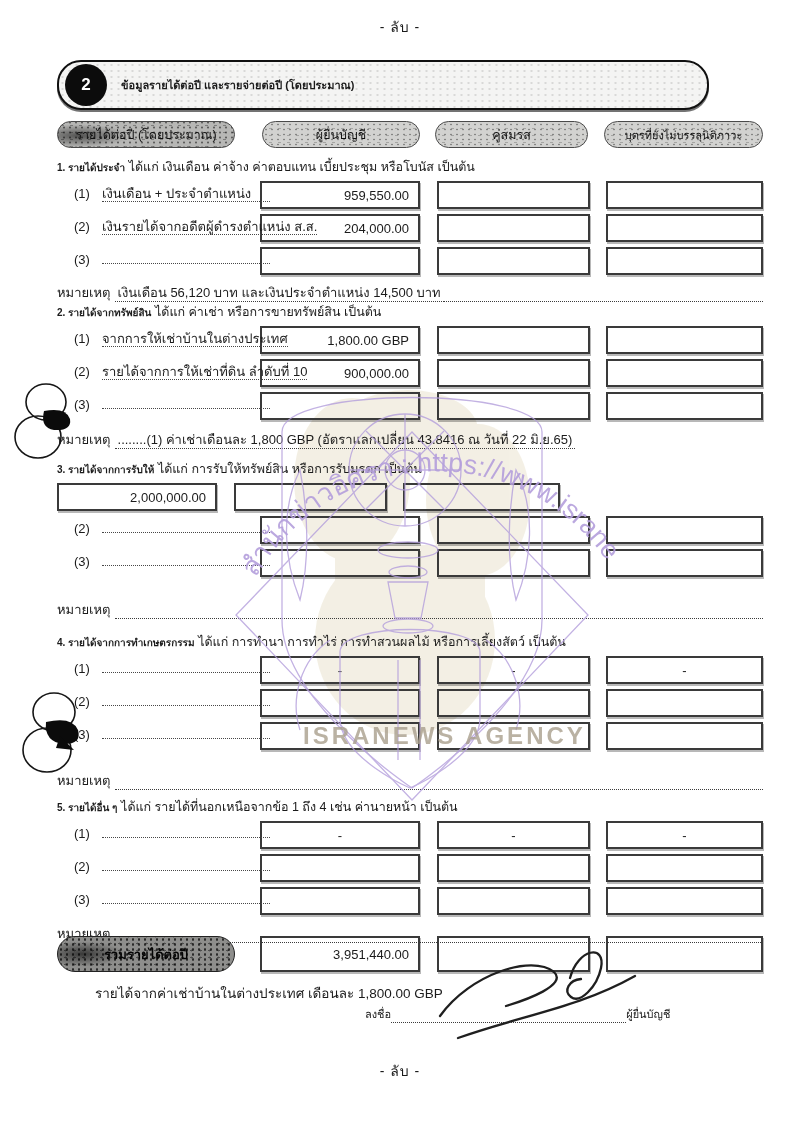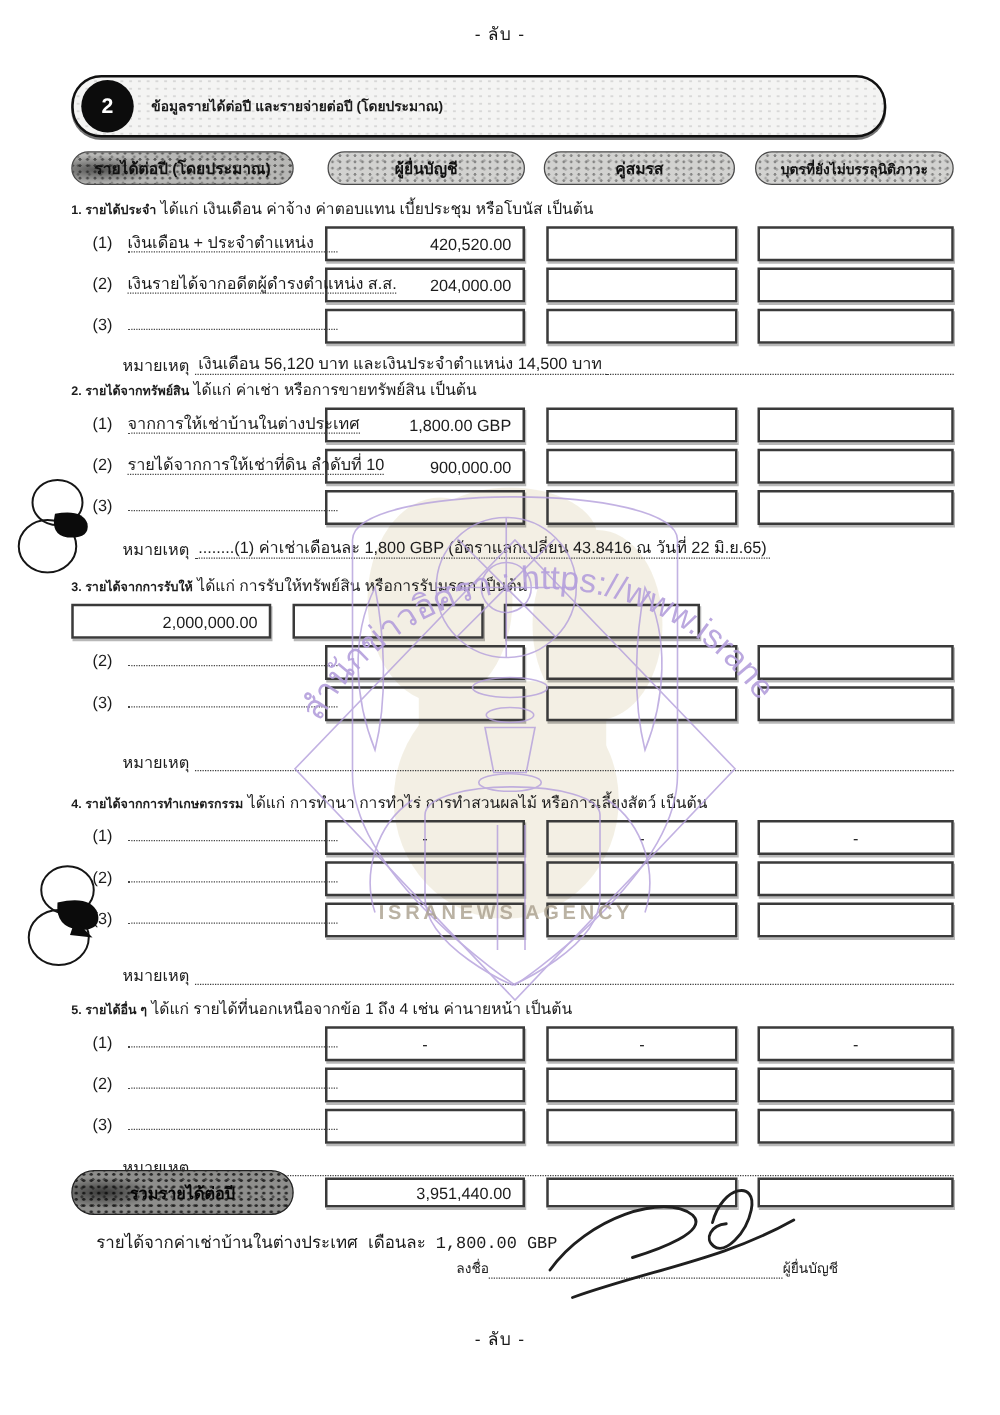--- a/index.html
+++ b/index.html
@@ -25,21 +25,21 @@
     width:42px;height:42px;border-radius:50%;background:#0c0c0c;color:#fff;
     display:flex;align-items:center;justify-content:center;
     font-size:17px;font-weight:bold;margin-left:6px;flex:0 0 auto;
   }
   .b-title{margin-left:14px;font-size:11px;font-weight:bold;}
   
   .pills{left:57px;top:121px;width:706px;display:flex;z-index:2;}
   .pill{
     height:27px;border:1.5px solid #4a4a4a;border-radius:14px;
     display:flex;align-items:center;justify-content:center;
-    font-size:12.5px;font-weight:bold;color:#111;
+    font-size:12.5px;font-weight:normal;color:#111;
     background-color:#d2d2d0;
     background-image:radial-gradient(rgba(40,40,40,.45) 1px, transparent 1.35px),
                      radial-gradient(rgba(80,80,80,.35) 1px, transparent 1.3px);
     background-size:6px 5px,9px 7px;background-position:0 0,3px 3px;
     box-sizing:border-box;
   }
   .pill-income{
     width:178px;
     background-image:radial-gradient(ellipse 70px 16px at 12% 55%, rgba(0,0,0,.55), transparent 72%),
                      radial-gradient(rgba(20,20,20,.55) 1.1px, transparent 1.4px),
@@ -67,50 +67,50 @@
   .label2:empty{display:none;}
   .cell{
     box-sizing:border-box;border:2px solid #3a3a3a;height:28px;background:transparent;
     display:flex;align-items:center;justify-content:flex-end;padding:0 9px;
     font-size:13px;box-shadow:1px 2px 0 rgba(0,0,0,.28);
   }
   .c1{width:160px;}
   .c2{width:153px;margin-left:17px;}
   .c3{width:157px;margin-left:16px;}
   .cell-center{justify-content:center;padding:0;}
-  .note{display:flex;align-items:flex-start;font-size:13px;margin-left:41px;}
+  .note{display:flex;align-items:center;font-size:13px;}
   .note-label{flex:0 0 auto;padding-right:4px;}
   .note-text{border-bottom:1.5px dotted #3c3c3c;padding:0 3px;line-height:17px;white-space:nowrap;}
   .note-text:empty{display:none;}
   .note-fill{flex:1 1 auto;border-bottom:1.5px dotted #3c3c3c;height:17px;}
   
   .total-row{left:57px;top:936px;width:706px;display:flex;align-items:center;z-index:2;}
   .total-pill{
     width:178px;height:36px;border-radius:18px;border:1.5px solid #222;
     display:flex;align-items:center;justify-content:center;
     font-size:13px;font-weight:bold;color:#050505;
     background-color:#8e8e8c;
     background-image:radial-gradient(ellipse 60px 18px at 14% 50%, rgba(0,0,0,.6), transparent 70%),
                      radial-gradient(rgba(0,0,0,.7) 1.2px, transparent 1.5px),
                      radial-gradient(rgba(25,25,25,.55) 1.1px, transparent 1.4px);
     background-size:auto,6px 5px,9px 7px;background-position:0 0,0 0,3px 3px;
     box-sizing:border-box;
   }
   .total-spacer{width:25px;}
-  .cell-tall{height:24px;justify-content:flex-end;}
-  
-  .footer-note{left:77px;top:982px;font-size:13.5px;z-index:2;font-family:Liberation Mono, monospace;}
+  .cell-tall{height:36px;justify-content:flex-end;}
+  
+  .footer-note{left:95px;top:982px;font-size:13.5px;z-index:2;}
   .sign-row{left:365px;top:1005px;display:flex;align-items:flex-end;font-size:11px;z-index:3;text-align:center;}
   .sign-dots{width:235px;border-bottom:1.5px dotted #3c3c3c;height:17px;}
   
   .wm-beige{left:0;top:0;z-index:0;pointer-events:none;}
   .wm-purple{left:0;top:0;z-index:6;pointer-events:none;}
   .wm-agency{
     left:303px;top:722px;z-index:6;pointer-events:none;
-    font-size:16px;font-weight:bold;letter-spacing:3px;color:#a99f8d;opacity:.8;
+    font-size:24px;font-weight:bold;letter-spacing:3px;color:#a99f8d;opacity:.8;
   }
   .ink{z-index:7;pointer-events:none;}
   .signature{left:428px;top:942px;z-index:4;pointer-events:none;}
 </style>
 </head>
 <body>
 
 <svg class="abs wm-beige" width="800" height="1132" viewBox="0 0 800 1132">
   <g fill="#ece6d3" opacity="0.6">
     <ellipse cx="352" cy="480" rx="58" ry="82"></ellipse>
@@ -136,21 +136,21 @@
 </div>
 
 <div class="abs section" style="top:157px;">
   <div class="sec-head">
     <span class="sec-title">1. รายได้ประจำ</span>
     <span class="sec-desc">ได้แก่ เงินเดือน ค่าจ้าง ค่าตอบแทน เบี้ยประชุม หรือโบนัส เป็นต้น</span>
   </div>
   <div class="form-row">
     <div class="lbl"><span class="num">(1)</span><span class="label-line">เงินเดือน + ประจำตำแหน่ง</span></div>
     <div class="cell c1">
-        <span>420,520.00</span>
+        <span>959,550.00</span>
       </div>
     <div class="cell c2">
         <span></span>
       </div>
     <div class="cell c3">
         <span></span>
       </div>
   </div>
   <div class="form-row">
     <div class="lbl"><span class="num">(2)</span><span class="label-line">เงินรายได้จากอดีตผู้ดำรงตำแหน่ง ส.ส.</span></div>

